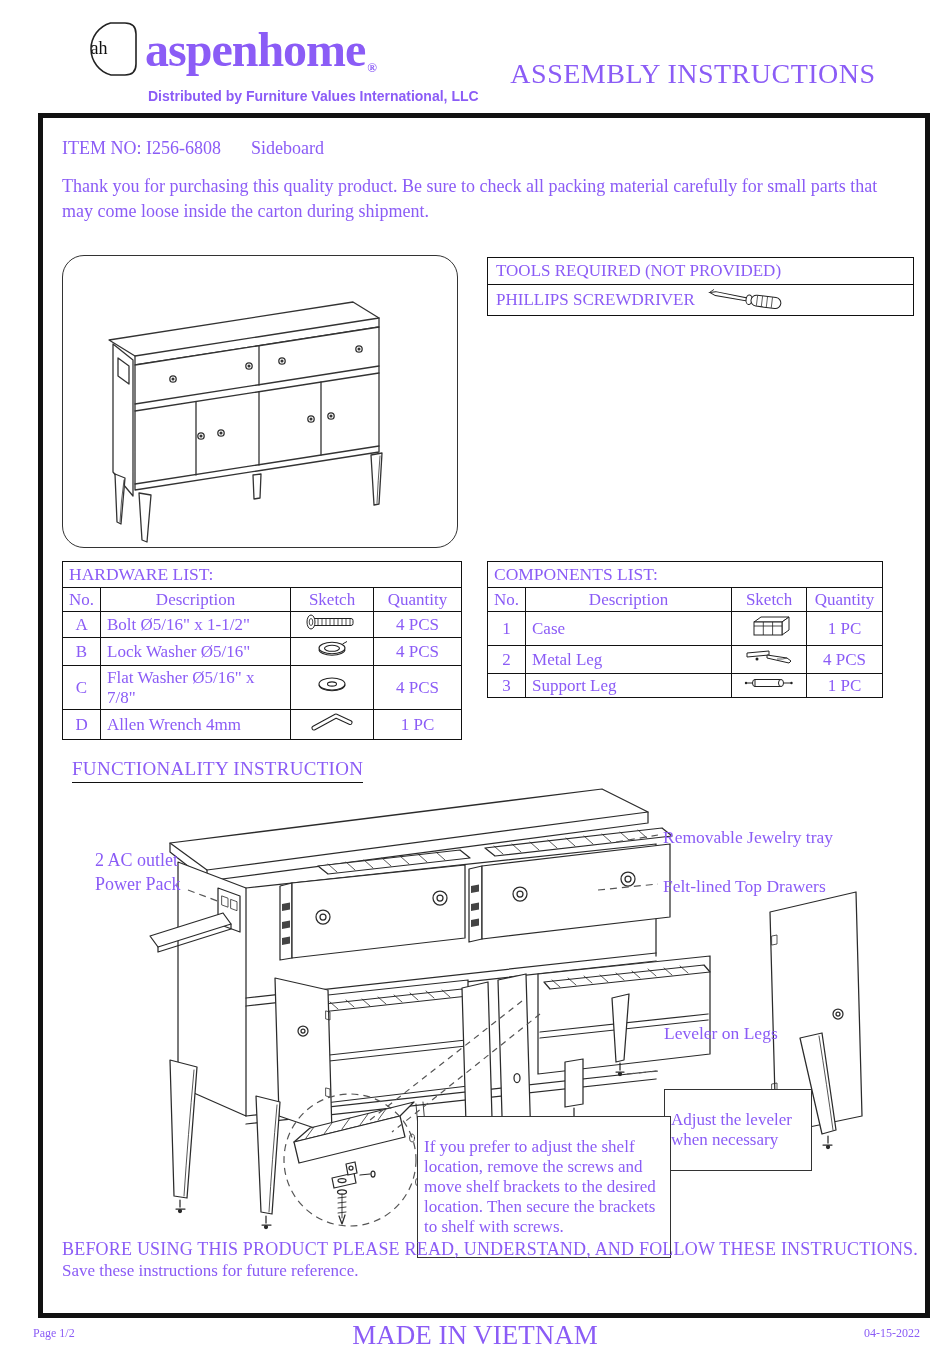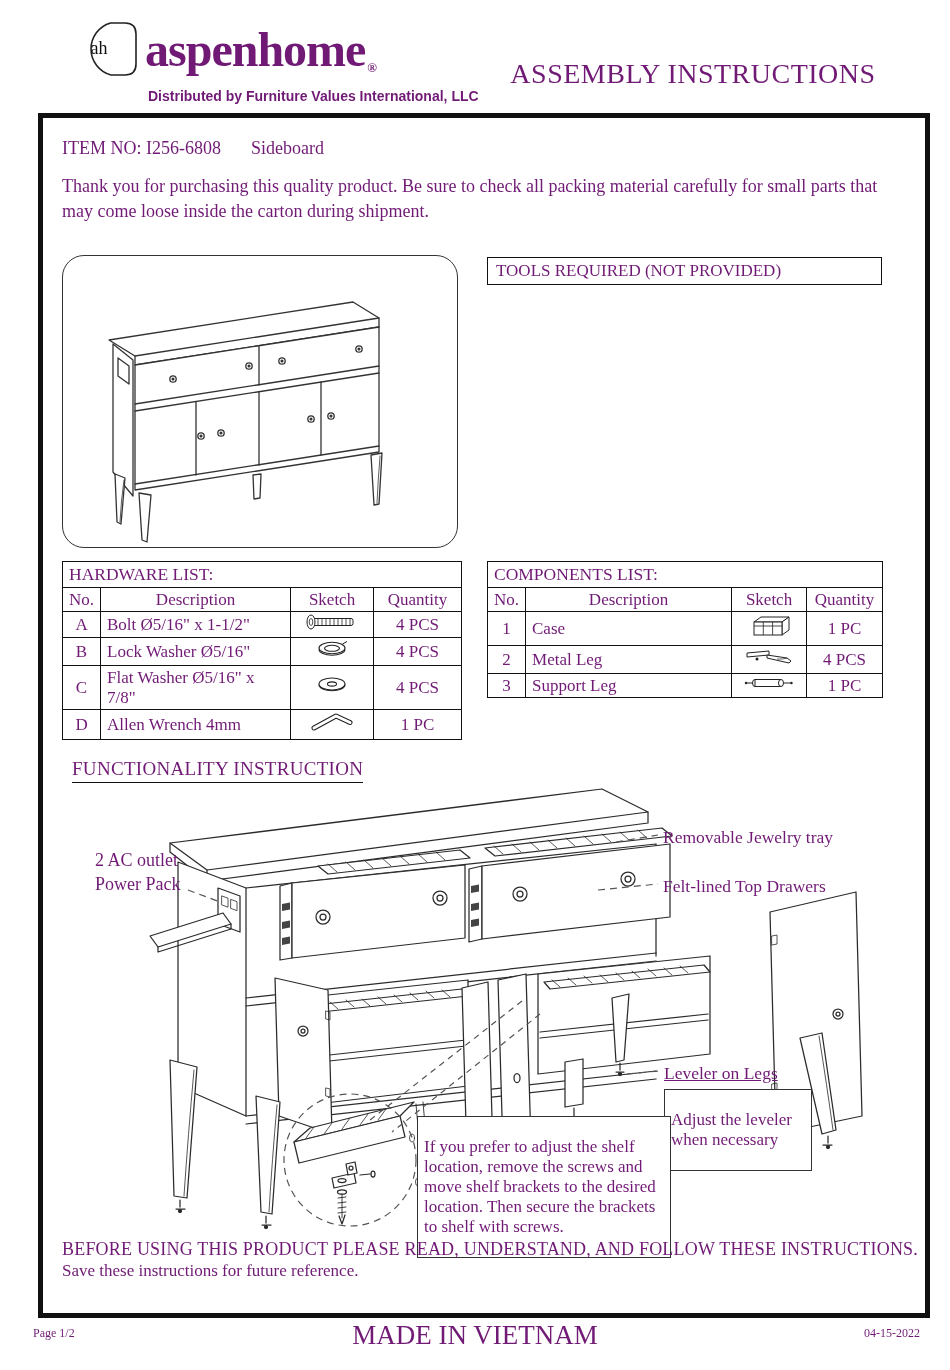--- a/index.html
+++ b/index.html
@@ -1,36 +1,36 @@
 <!DOCTYPE html>
 <html><head>
 <meta charset="utf-8">
 <style>
   html,body{margin:0;padding:0;background:#fff;}
   .page{position:relative;width:950px;height:1370px;background:#fff;overflow:hidden;
-        font-family:"Liberation Serif",serif;color:#701a75;}
+        font-family:"Liberation Serif",serif;color:#8b5cf6;}
   .abs{position:absolute;}
   
   .brand{font-weight:700;font-size:48px;letter-spacing:-1px;line-height:1;}
   .reg{font-size:13px;vertical-align:-6px;margin-left:2px;}
   .distributor{font-family:"Liberation Sans",sans-serif;font-size:14px;font-weight:700;}
   .doc-title{font-size:28px;letter-spacing:.5px;text-align:center;width:450px;}
   
   .main-border{left:38px;top:113px;width:882px;height:1195px;border:5px solid #111;}
   .item-line{font-size:18px;}
   .item-gap{margin-left:30px;}
   .intro{font-size:18px;line-height:25px;width:832px;}
   
   .pic-box{left:62px;top:255px;width:394px;height:291px;border:1.6px solid #333;border-radius:22px;}
   table{border-collapse:collapse;}
   td{border:1.4px solid #111;font-size:17px;padding:1.5px 6px;vertical-align:middle;}
   .tbl-title{font-size:17.5px;padding:2px 6px;}
   .c{text-align:center;}
   .sketch-cell{text-align:center;padding:1px 2px;}
-  .tools-table{width:395px;}
+  .tools-table{width:427px;}
   .tools-table td{font-size:17px;padding:3px 8px;}
   .tools-row2 span{vertical-align:middle;}
   .func-title{font-size:19px;letter-spacing:.3px;border-bottom:1.6px solid #111;padding-bottom:2px;}
   .lbl{font-size:17.5px;white-space:nowrap;}
   .lbl2{font-size:18px;line-height:24px;}
   .note-box{border:1.5px solid #333;font-size:17px;line-height:20px;padding:20px 6px;background:#fff;}
   .notice1{font-size:18px;letter-spacing:.2px;}
   .notice2{font-size:17px;}
   .notice3{font-size:18px;width:882px;text-align:center;}
   .footer-page,.footer-date{font-size:12px;}
@@ -95,20 +95,34 @@
         <path d="M317,200 Q315,225 314,247" stroke-width=".8"></path>
       </g>
     </svg>
   </div>
 
   <table class="abs tools-table" style="left:487px;top:257px;">
     <tbody>
         <tr>
       <td>TOOLS REQUIRED (NOT PROVIDED)</td>
     </tr>
+    <tr class="tools-row2">
+      <td>
+        <span>PHILLIPS SCREWDRIVER</span>
+        <svg width="80" height="24" viewBox="0 0 80 24" style="vertical-align:middle;margin-left:8px;">
+          <g stroke="#222" fill="#fff" stroke-width="1" transform="rotate(7 40 12)">
+            <path d="M2,9 L8,7.5 L40,10 L40,13 L8,11.5 Z"></path>
+            <path d="M2,9 L6,5.5" stroke-width=".8"></path>
+            <ellipse cx="42" cy="11.5" rx="3" ry="4.8"></ellipse>
+            <rect x="44" y="6" width="30" height="11" rx="5.5"></rect>
+            <path d="M50,6.5 v10 M55,6.2 v10.6 M60,6 v11 M65,6.2 v10.6" stroke-width=".7"></path>
+          </g>
+        </svg>
+      </td>
+    </tr>
   </tbody>
     </table>
 
   <table class="abs" style="left:62px;top:561px;">
     <colgroup>
         <col style="width:38px">
         <col style="width:190px">
         <col style="width:83px">
         <col style="width:88px">
       </colgroup>
@@ -358,21 +372,21 @@
       <circle cx="280" cy="374" r="66"></circle>
     </g>
   </svg>
 
   <div class="abs lbl2" style="left:95px;top:848px;">
     <div>2 AC outlet</div>
     <div>Power Pack</div>
   </div>
   <div class="abs lbl" style="left:663px;top:827px;">Removable Jewelry tray</div>
   <div class="abs lbl" style="left:663px;top:876px;">Felt-lined Top Drawers</div>
-  <div class="abs lbl" style="left:664px;top:1063px;text-decoration:underline;">Leveler on Legs</div>
+  <div class="abs lbl" style="left:664px;top:1023px;">Leveler on Legs</div>
   <div class="abs note-box" style="left:664px;top:1089px;width:134px;">Adjust the leveler when necessary</div>
   <div class="abs note-box" style="left:417px;top:1116px;width:240px;">If you prefer to adjust the shelf location, remove the screws and move shelf brackets to the desired location. Then secure the brackets to shelf with screws.</div>
 
   <div class="abs notice1" style="left:62px;top:1239px;">BEFORE USING THIS PRODUCT PLEASE READ, UNDERSTAND, AND FOLLOW THESE INSTRUCTIONS.</div>
   <div class="abs notice2" style="left:62px;top:1261px;">Save these instructions for future reference.</div>
 
   <div class="abs footer-page" style="left:33px;top:1326px;">Page 1/2</div>
   <div class="abs footer-made" style="left:275px;top:1320px;">MADE IN VIETNAM</div>
   <div class="abs footer-date" style="left:760px;top:1326px;width:160px;text-align:right;">04-15-2022</div>
 </div>

